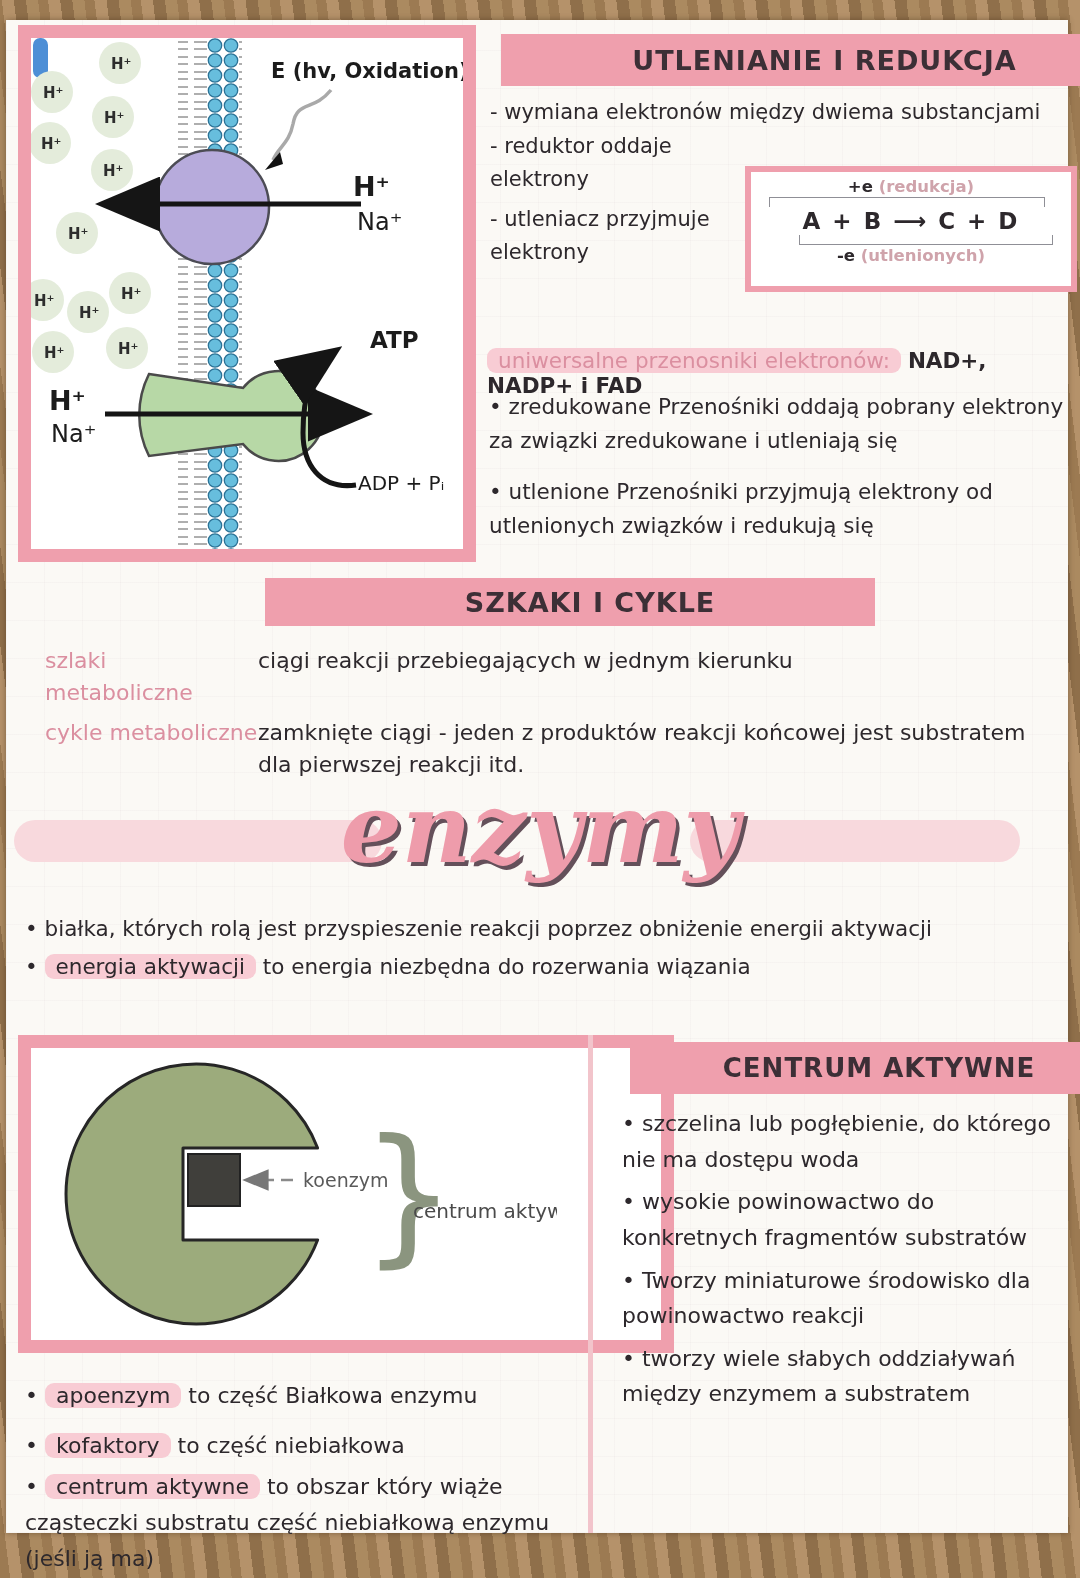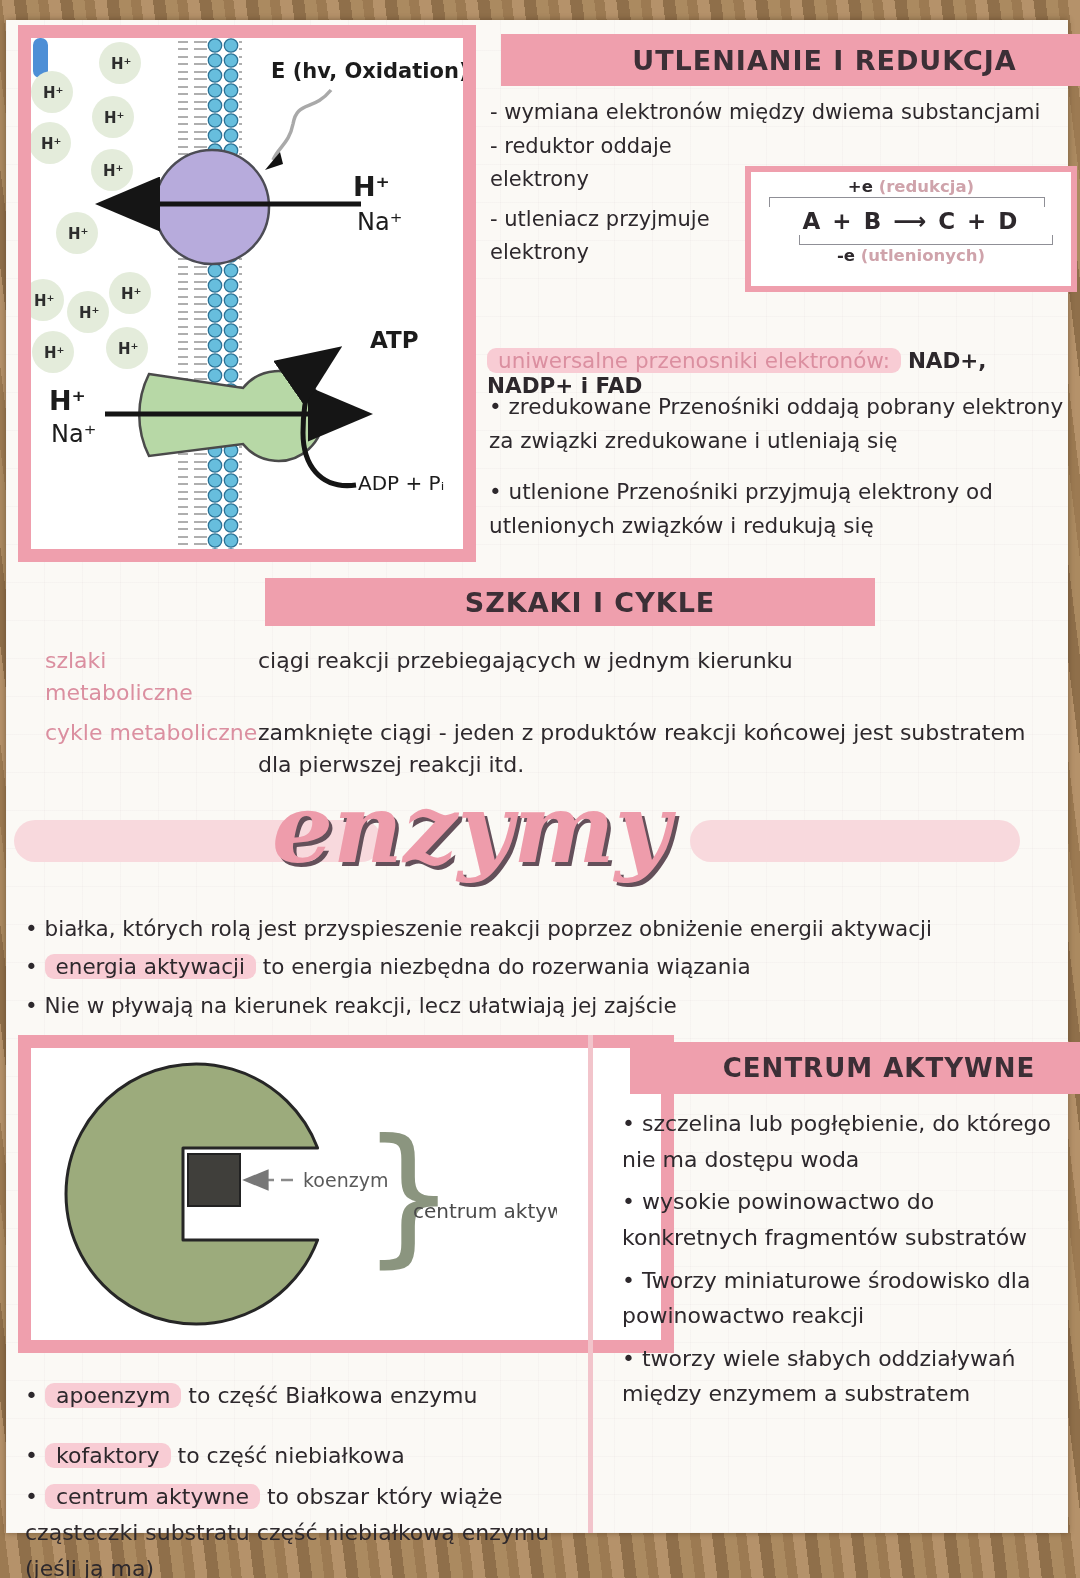--- a/index.html
+++ b/index.html
@@ -25,21 +25,21 @@
     border:6px solid #ef9fad;background:#fff;box-sizing:border-box;text-align:center;}
   .rb-label{font-size:16.5px;font-weight:bold;}
   .rb-light{color:#cfa3ab;font-weight:bold;}
   .rb-brk-top{height:9px;border:1.8px solid #8f8f96;border-bottom:none;margin:1px 26px 0 18px;}
   .rb-brk-bot{height:9px;border:1.8px solid #8f8f96;border-top:none;margin:0 18px 1px 48px;}
   .rb-eq{font-size:23px;font-weight:bold;letter-spacing:2px;margin:1px 0;}
   .enzyme-box{position:absolute;left:18px;top:1035px;width:656px;height:318px;
     border:13px solid #ef9fad;background:#ffffff;box-sizing:border-box;}
   .divider{position:absolute;left:588px;top:1035px;width:5px;height:498px;background:#f2c4cb;}
   .bar{position:absolute;height:42px;border-radius:21px;background:#f8d9dd;top:820px;}
-  .enzy-title{position:absolute;left:272px;top:772px;width:520px;text-align:left;
+  .enzy-title{position:absolute;left:280px;top:772px;width:520px;text-align:center;
     font-family:"DejaVu Serif",serif;font-style:italic;font-weight:bold;font-size:96px;
     color:#ee9cab;text-shadow:3.5px 3.5px 0 #64505a;}
   .note-text{font-size:21.5px;line-height:1.6;}
   .small-note{font-size:22px;line-height:1.62;}
   svg text{font-family:"DejaVu Sans",sans-serif;}
 </style>
 </head>
 <body>
 
 <div class="stage">
@@ -178,21 +178,20 @@
 
   <div class="bar" style="left:14px;width:368px;"></div>
   <div class="bar" style="left:690px;width:330px;"></div>
   <div class="enzy-title">enzymy</div>
 
   <div class="note-text hand" style="position:absolute;left:25px;top:912px;width:1045px;">
     <div style="margin-bottom:4px;">• białka, których rolą jest przyspieszenie reakcji poprzez obniżenie energii aktywacji</div>
     <div style="margin-bottom:4px;">
       <span>• </span><span class="hl">energia aktywacji</span><span> to energia niezbędna do rozerwania wiązania</span>
     </div>
-    <div>• Nie w pływają na kierunek reakcji, lecz ułatwiają jej zajście</div>
   </div>
 
   <div class="enzyme-box">
     <svg width="526" height="292" viewBox="0 0 526 292">
       <defs>
         <marker id="arrGr" markerWidth="11" markerHeight="9" refX="9" refY="4.5" orient="auto">
           <path d="M0,0 L11,4.5 L0,9 Z" fill="#777"></path>
         </marker>
       </defs>
 
@@ -213,21 +212,21 @@
   <div class="banner" style="left:630px;top:1042px;width:418px;height:52px;font-size:26px;">CENTRUM AKTYWNE</div>
 
   <div class="small-note hand bullets" style="position:absolute;left:622px;top:1106px;width:452px;">
     <div>• szczelina lub pogłębienie, do którego nie ma dostępu woda</div>
     <div>• wysokie powinowactwo do konkretnych fragmentów substratów</div>
     <div>• Tworzy miniaturowe środowisko dla powinowactwo reakcji</div>
     <div>• tworzy wiele słabych oddziaływań między enzymem a substratem</div>
   </div>
 
   <div class="small-note hand" style="position:absolute;left:25px;top:1378px;width:565px;">
-    <div style="margin-bottom:24px;">
+    <div style="margin-bottom:14px;">
       <span>• </span><span class="hl">apoenzym</span><span> to część Białkowa enzymu</span>
     </div>
     <div style="margin-bottom:6px;">
       <span>• </span><span class="hl">kofaktory</span><span> to część niebiałkowa</span>
     </div>
     <div>
       <span>• </span><span class="hl">centrum aktywne</span><span> to obszar który wiąże cząsteczki substratu część niebiałkową enzymu (jeśli ją ma)</span>
     </div>
   </div>
 

